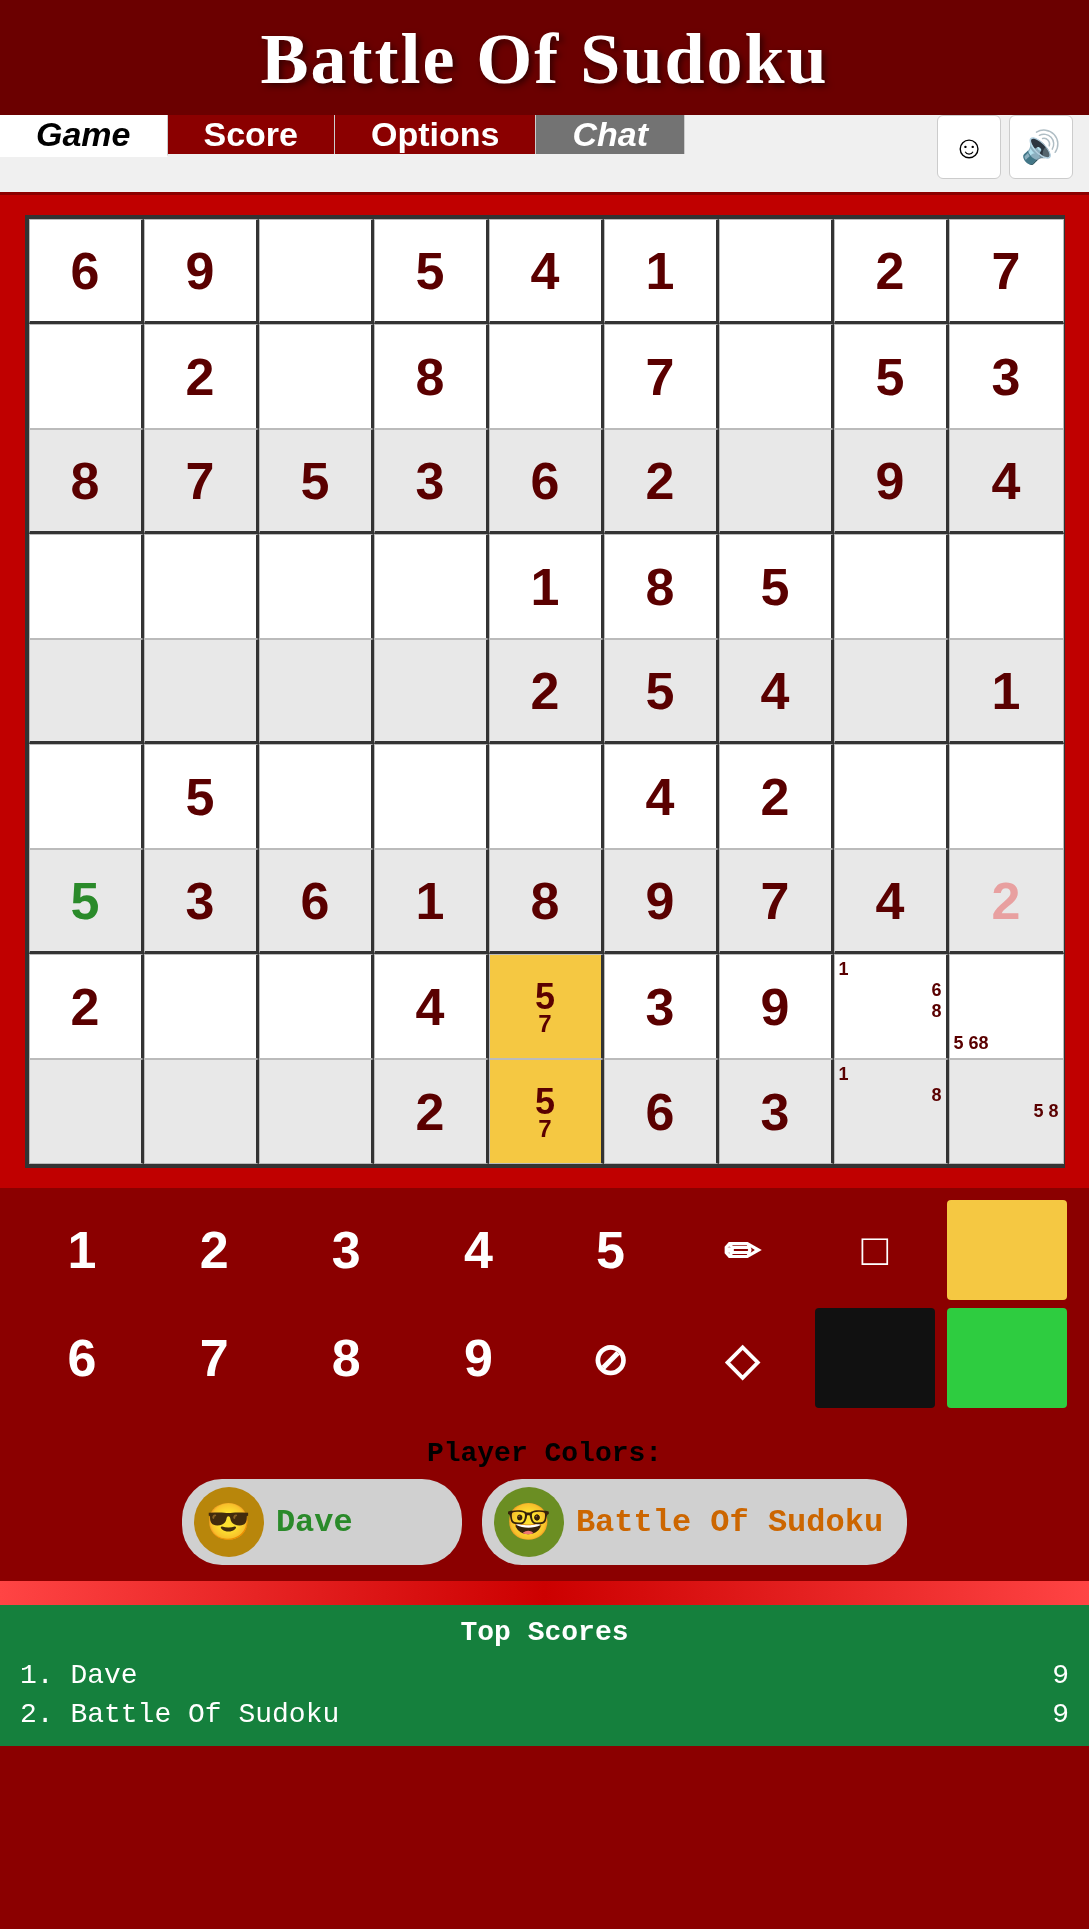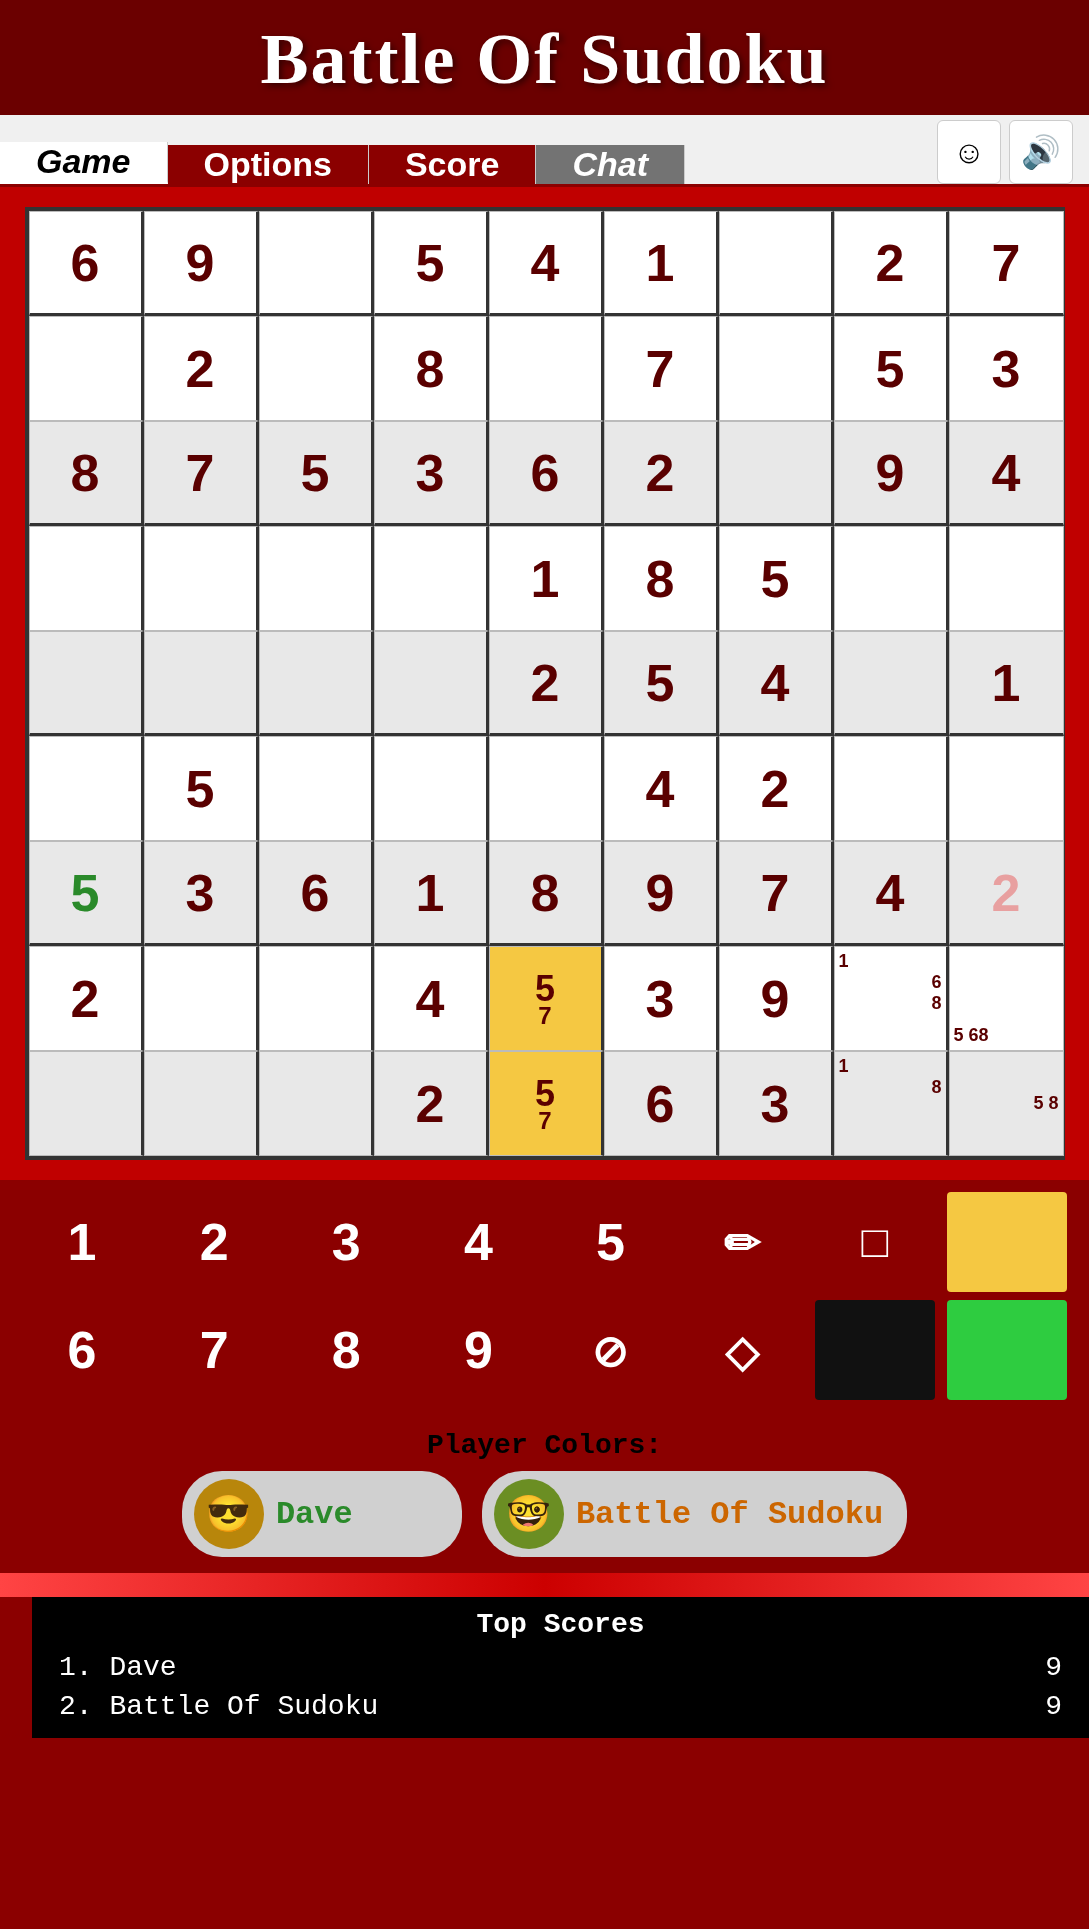--- a/index.html
+++ b/index.html
@@ -23,23 +23,23 @@
       font-weight: 900;
       font-family: 'Georgia', serif;
       text-shadow: 3px 3px 6px rgba(0,0,0,0.5);
       letter-spacing: 2px;
     }
 
     
     .nav-bar {
       background: #f0f0f0;
       display: flex;
-      align-items: flex-end;
+      align-items: flex-start;
       border-bottom: 3px solid #8b0000;
-      height: 72px;
+      height: 80px;
     }
     .nav-tab {
       display: flex;
       align-items: center;
       justify-content: center;
       padding: 0 36px;
       font-size: 34px;
       font-weight: bold;
       cursor: pointer;
       color: #333;
@@ -202,23 +202,22 @@
     .player-name.orange { color: #cc6600; }
 
     
     .red-bar {
       background: linear-gradient(to right, #ff4444, #cc0000, #ff4444);
       height: 24px;
     }
 
     
     .top-scores-section {
-      background: #000000;
-      padding: 12px 27px;
-      margin-left: 32px;
+      background: #15803d;
+      padding: 12px 20px;
     }
     .top-scores-title {
       color: white;
       font-size: 28px;
       font-weight: bold;
       text-align: center;
       font-family: 'Courier New', monospace;
       margin-bottom: 8px;
     }
     .score-row {
@@ -233,22 +232,22 @@
   </style>
 </head>
 <body>
 
 <div class="app-header">
   <span class="app-title">Battle Of Sudoku</span>
 </div>
 
 <div class="nav-bar">
   <div class="nav-tab active">Game</div>
+  <div class="nav-tab" style="color:white;background:#8b0000;">Score</div>
   <div class="nav-tab" style="color:white;background:#8b0000;">Options</div>
-  <div class="nav-tab" style="color:white;background:#8b0000;">Score</div>
   <div class="nav-tab" style="color:white;background:#737373;font-style:italic;">Chat</div>
   <div class="nav-icons">
     <div class="nav-icon-btn">☺</div>
     <div class="nav-icon-btn">🔊</div>
   </div>
 </div>
 
 <div class="game-area">
   <div class="sudoku-wrapper">
     <div class="sudoku-grid">

